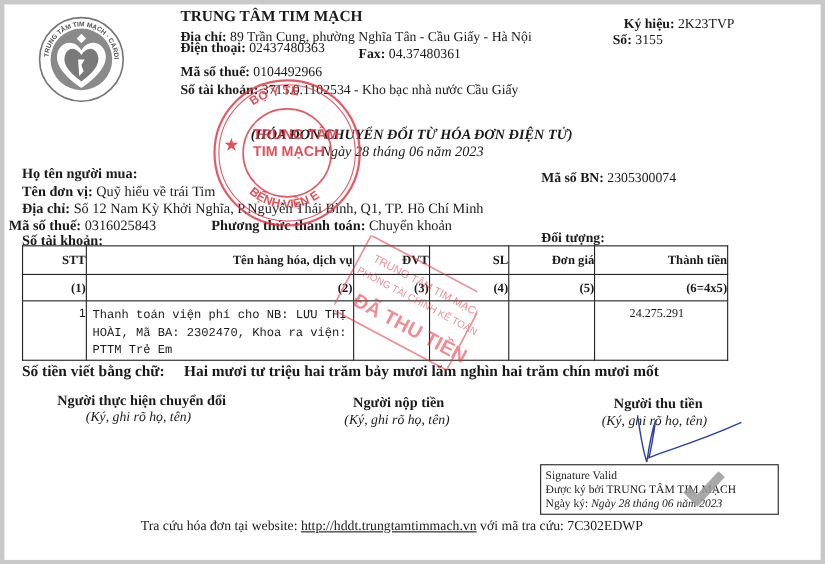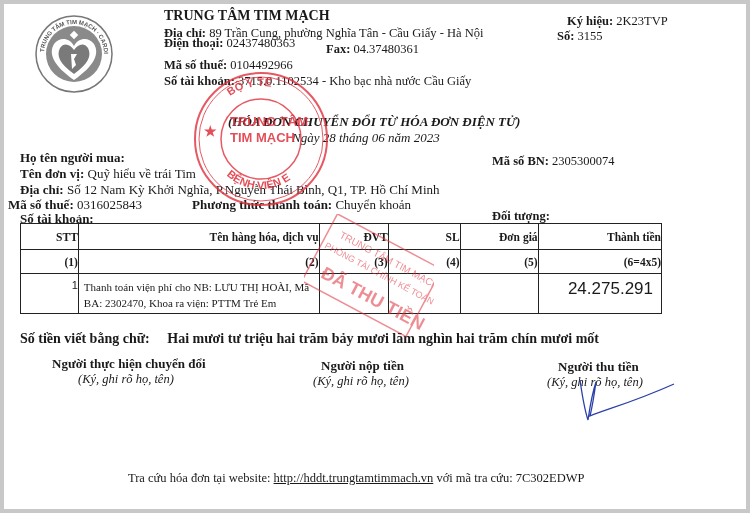--- a/index.html
+++ b/index.html
@@ -26,22 +26,22 @@
 
   
   .tbl {
     position: absolute; left: 16px; top: 219px; width: 642px;
     border-collapse: collapse; font-size: 11.5px;
   }
   .tbl td, .tbl th { border: 1.4px solid #222; text-align: right; }
   .tbl th { height: 26px; font-weight: bold; }
   .tbl .idx td { height: 24px; font-weight: bold; }
   .tbl .row td { height: 40px; vertical-align: top; padding-top: 5px; }
-  .tbl .desc { text-align: left; padding-left: 5px; line-height: 16px; font-family: Liberation Serif, serif; font-size: 11px; white-space: normal; }
-  .tbl .amt { text-align: right; padding-right: 8px; font-family: Liberation Sans, sans-serif; font-size: 17px; }
+  .tbl .desc { text-align: left; padding-left: 5px; line-height: 16px; font-family: Liberation Mono, monospace; font-size: 11px; white-space: normal; }
+  .tbl .amt { text-align: center; padding-right: 8px; font-family: Liberation Serif, serif; font-size: 11px; }
 
   .sigbox {
     position: absolute; left: 487px; top: 418px; width: 217px; height: 46px;
     border: 1.2px solid #222; padding: 3px 4px; font-size: 10.5px; line-height: 13px;
   }
   .sigbox div { white-space: nowrap; }
   .link { text-decoration: underline; margin-top: 35px; }
 
   .stamp-red { position: absolute; pointer-events: none; }
 </style>
@@ -167,20 +167,28 @@
   <div class="abs i f12" style="left:74px; top:368px;">(Ký, ghi rõ họ, tên)</div>
   <div class="abs b f13" style="left:317px; top:354px;">Người nộp tiền</div>
   <div class="abs i f12" style="left:309px; top:370px;">(Ký, ghi rõ họ, tên)</div>
   <div class="abs b f13" style="left:554px; top:355px;">Người thu tiền</div>
   <div class="abs i f12" style="left:543px; top:371px;">(Ký, ghi rõ họ, tên)</div>
 
   <svg class="abs" style="left:560px; top:372px;" width="160" height="50" viewBox="0 0 160 50">
     <path d="M16 4 C18 18 20 32 24 44 C26 30 28 18 32 6 C30 20 28 32 26 40 C40 34 70 26 110 8" fill="none" stroke="#2a3fa8" stroke-width="1.3"></path>
   </svg>
 
+  <div class="sigbox">
+    <div>Signature Valid</div>
+    <div>Được ký bởi TRUNG TÂM TIM MẠCH</div>
+    <div><span>Ngày ký:</span> <span class="i">Ngày 28 tháng 06 năm 2023</span></div>
+    <svg class="abs" style="left:128px; top:4px;" width="40" height="34" viewBox="0 0 40 34">
+      <path d="M4 18 L14 28 L36 4" fill="none" stroke="#9a9a9a" stroke-width="8" opacity="0.85"></path>
+    </svg>
+  </div>
 
   <div class="abs f12" style="left:124px; top:467px;">
     <span>Tra cứu hóa đơn tại website:</span>
     <span class="link">http://hddt.trungtamtimmach.vn</span>
     <span>với mã tra cứu:</span>
     <span>7C302EDWP</span>
   </div>
 
   <svg class="stamp-red" style="left:182px; top:60px;" width="150" height="150" viewBox="0 0 150 150">
     <g opacity="0.8" fill="none" stroke="#e0303c">

